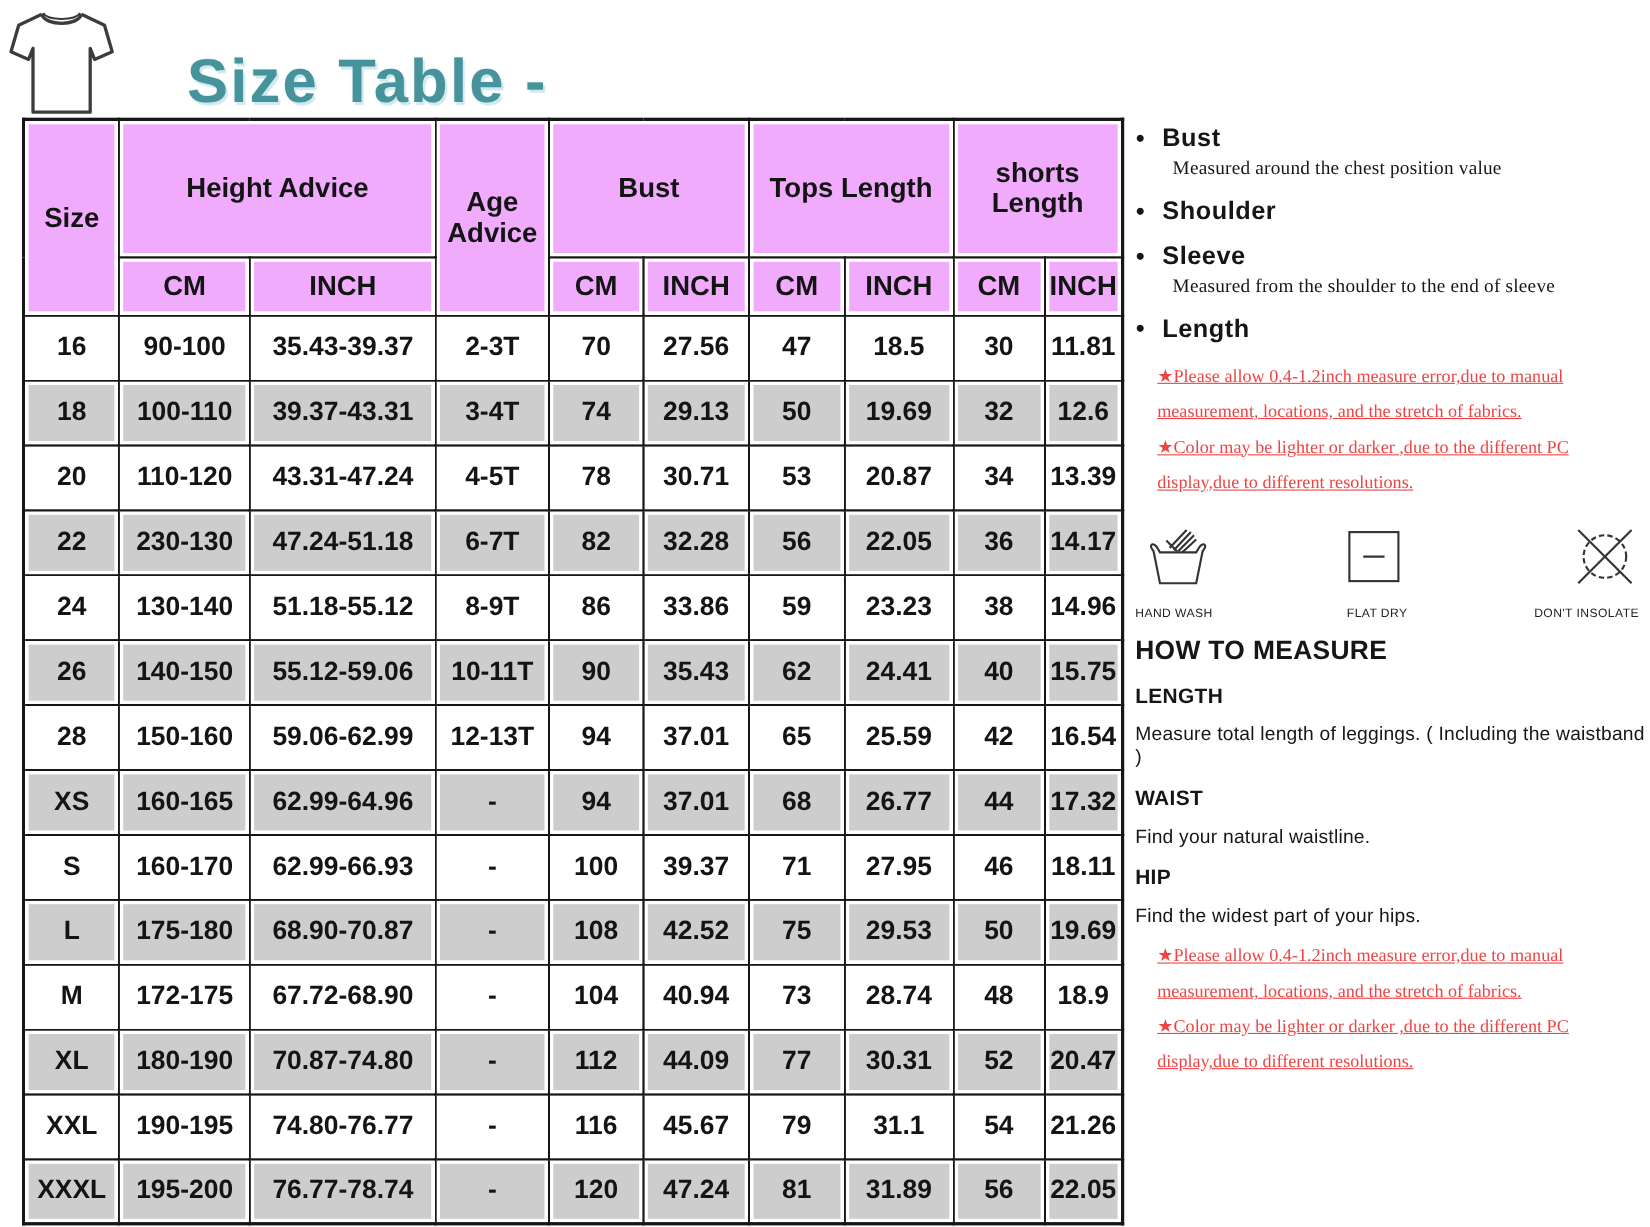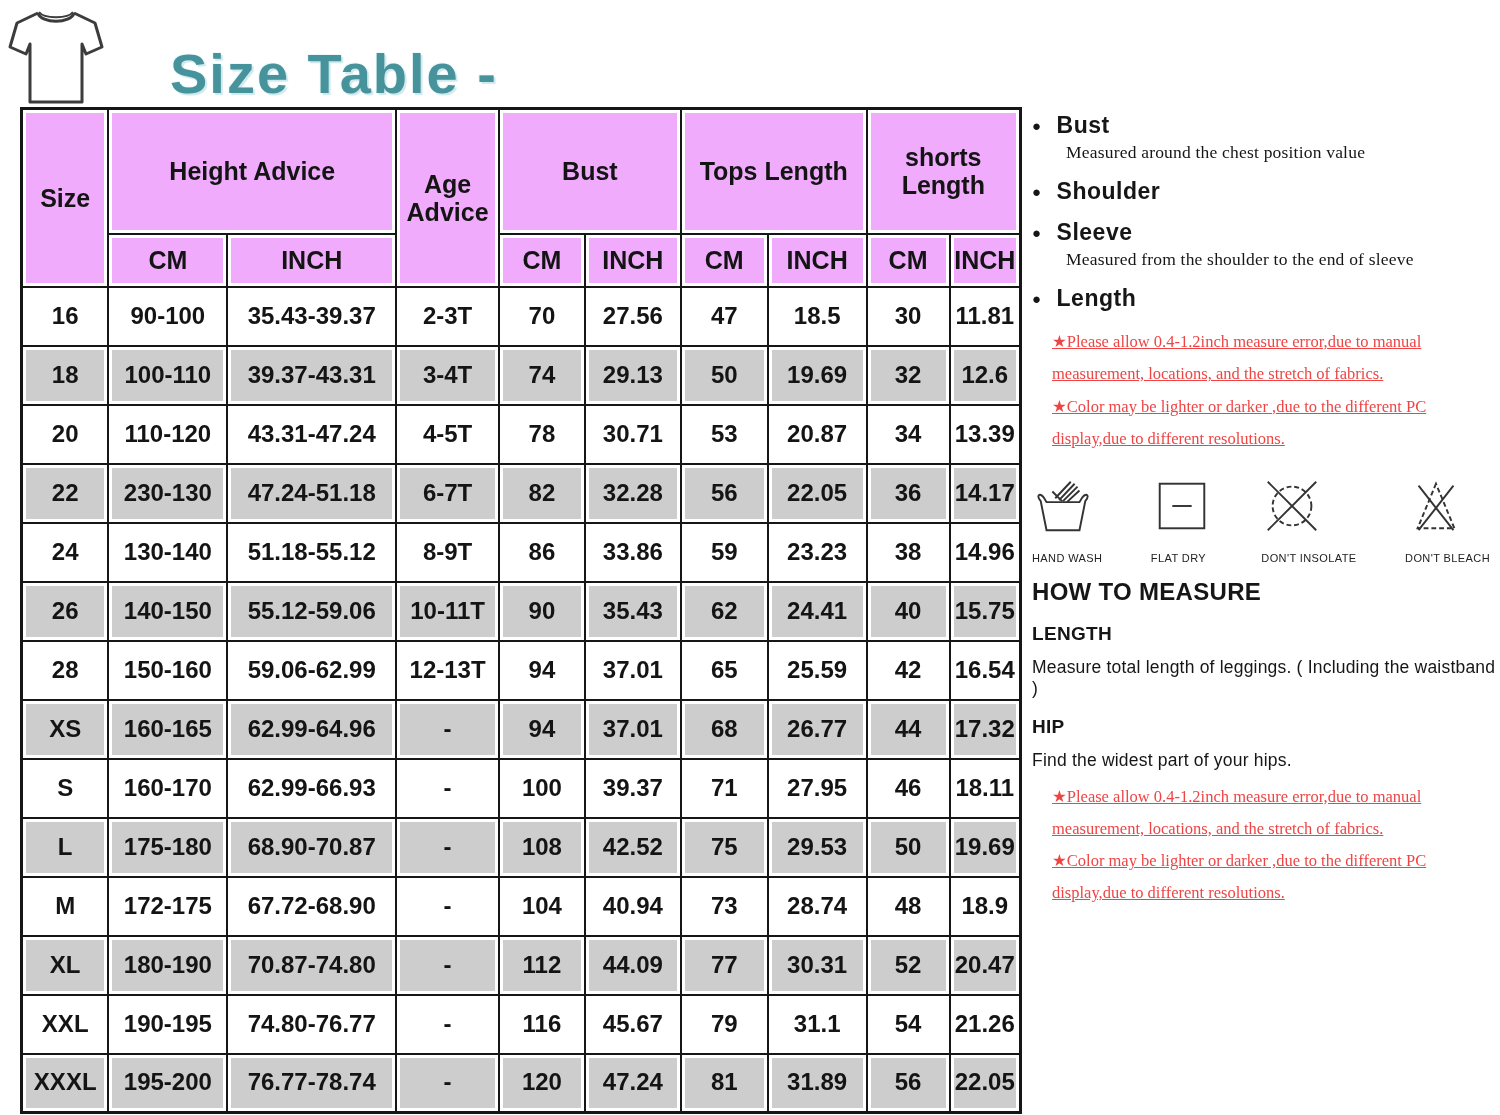--- a/index.html
+++ b/index.html
@@ -30,21 +30,21 @@
   
   .panel{position:absolute;left:1032px;top:112px;width:466px;}
   .mp{margin-bottom:14px;}
   .mp-h{display:flex;align-items:center;gap:15px;font-weight:bold;font-size:23px;letter-spacing:.5px;}
   .blt{font-size:15px;line-height:1;}
   .mp-d{font-family:"Liberation Serif",serif;font-size:17.5px;line-height:1.32;
         margin-left:34px;max-width:400px;letter-spacing:.2px;margin-top:2px;}
   .note{font-family:"Liberation Serif",serif;font-size:16.5px;line-height:1.95;
         max-width:398px;margin-left:20px;color:#ef4444;text-decoration:underline;}
   .care-row{display:flex;justify-content:space-between;width:458px;margin:20px 0 8px 0;}
-  .care{display:flex;flex-direction:column;align-items:flex-start;gap:15px;}
+  .care{display:flex;flex-direction:column;align-items:flex-end;gap:15px;}
   .care-label{font-size:11px;letter-spacing:.4px;color:#222;white-space:nowrap;}
   .h2m-title{font-weight:bold;font-size:24px;margin:14px 0 2px;letter-spacing:.3px;}
   .h2m-label{font-weight:bold;font-size:19px;margin-top:17px;letter-spacing:.3px;}
   .h2m-desc{font-size:17.5px;margin-top:12px;letter-spacing:.2px;}
   .bottom-notes{margin-top:10px;}
 </style>
 </head>
 <body>
 
 <div class="page">
@@ -631,37 +631,33 @@
         <div class="care-label">FLAT DRY</div>
       </div>
       <div class="care">
         <svg width="62" height="62" viewBox="0 0 64 64" fill="none" stroke="#333" stroke-width="2">
           <circle cx="32" cy="32" r="20" stroke-dasharray="5 3"></circle>
           <line x1="7" y1="7" x2="57" y2="57"></line>
           <line x1="57" y1="7" x2="7" y2="57"></line>
         </svg>
         <div class="care-label">DON'T INSOLATE</div>
       </div>
-      <div class="care">
-        <svg width="62" height="62" viewBox="0 0 64 64" fill="none" stroke="#333" stroke-width="2">
-          <path d="M32 9 L13 55 L51 55 Z" stroke-dasharray="5 3"></path>
-          <line x1="14" y1="11" x2="50" y2="57"></line>
-          <line x1="50" y1="11" x2="14" y2="57"></line>
-        </svg>
-        <div class="care-label">DON'T BLEACH</div>
-      </div>
     </div>
 
     <div class="h2m-title">HOW TO MEASURE</div>
 
     <div>
       <div class="h2m-label">LENGTH</div>
       <div class="h2m-desc">Measure total length of leggings. ( Including the waistband )</div>
     </div>
     <div>
+      <div class="h2m-label">WAIST</div>
+      <div class="h2m-desc">Find your natural waistline.</div>
+    </div>
+    <div>
       <div class="h2m-label">HIP</div>
       <div class="h2m-desc">Find the widest part of your hips.</div>
     </div>
 
     <div class="bottom-notes">
       <div class="note">★Please allow 0.4-1.2inch measure error,due to manual measurement, locations, and the stretch of fabrics.</div>
       <div class="note">★Color may be lighter or darker ,due to the different PC display,due to different resolutions.</div>
     </div>
 
   </div>

